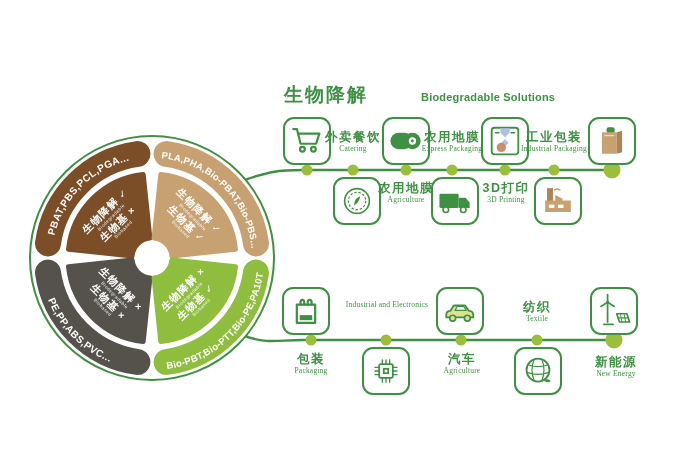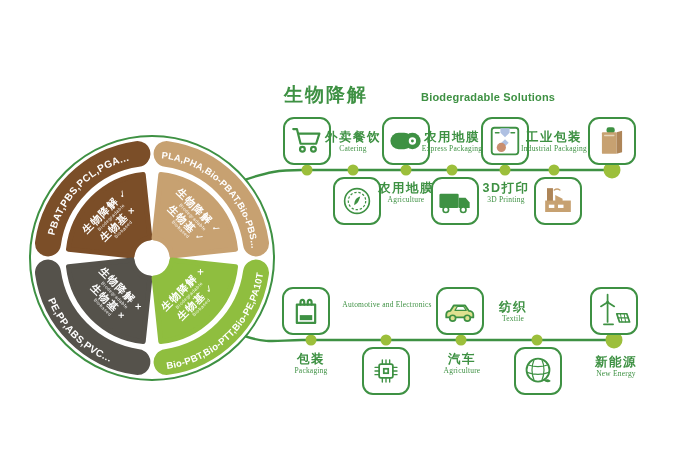--- a/index.html
+++ b/index.html
@@ -231,23 +231,23 @@
   <div class="lbl" style="left:406px;top:181px">
     <div class="zh">农用地膜</div>
     <div class="en">Agriculture</div>
   </div>
   <div class="lbl" style="left:506px;top:181px">
     <div class="zh">3D打印</div>
     <div class="en">3D Printing</div>
   </div>
 
   <div class="lbl" style="left:387px;top:300px">
-    <div class="en">Automotive and Electronics</div>
-  </div>
-  <div class="lbl" style="left:513px;top:300px">
+    <div class="en">Industrial and Electronics</div>
+  </div>
+  <div class="lbl" style="left:537px;top:300px">
     <div class="zh">纺织</div>
     <div class="en">Textile</div>
   </div>
   <div class="lbl" style="left:311px;top:352px">
     <div class="zh">包装</div>
     <div class="en">Packaging</div>
   </div>
   <div class="lbl" style="left:462px;top:352px">
     <div class="zh">汽车</div>
     <div class="en">Agriculture</div>

